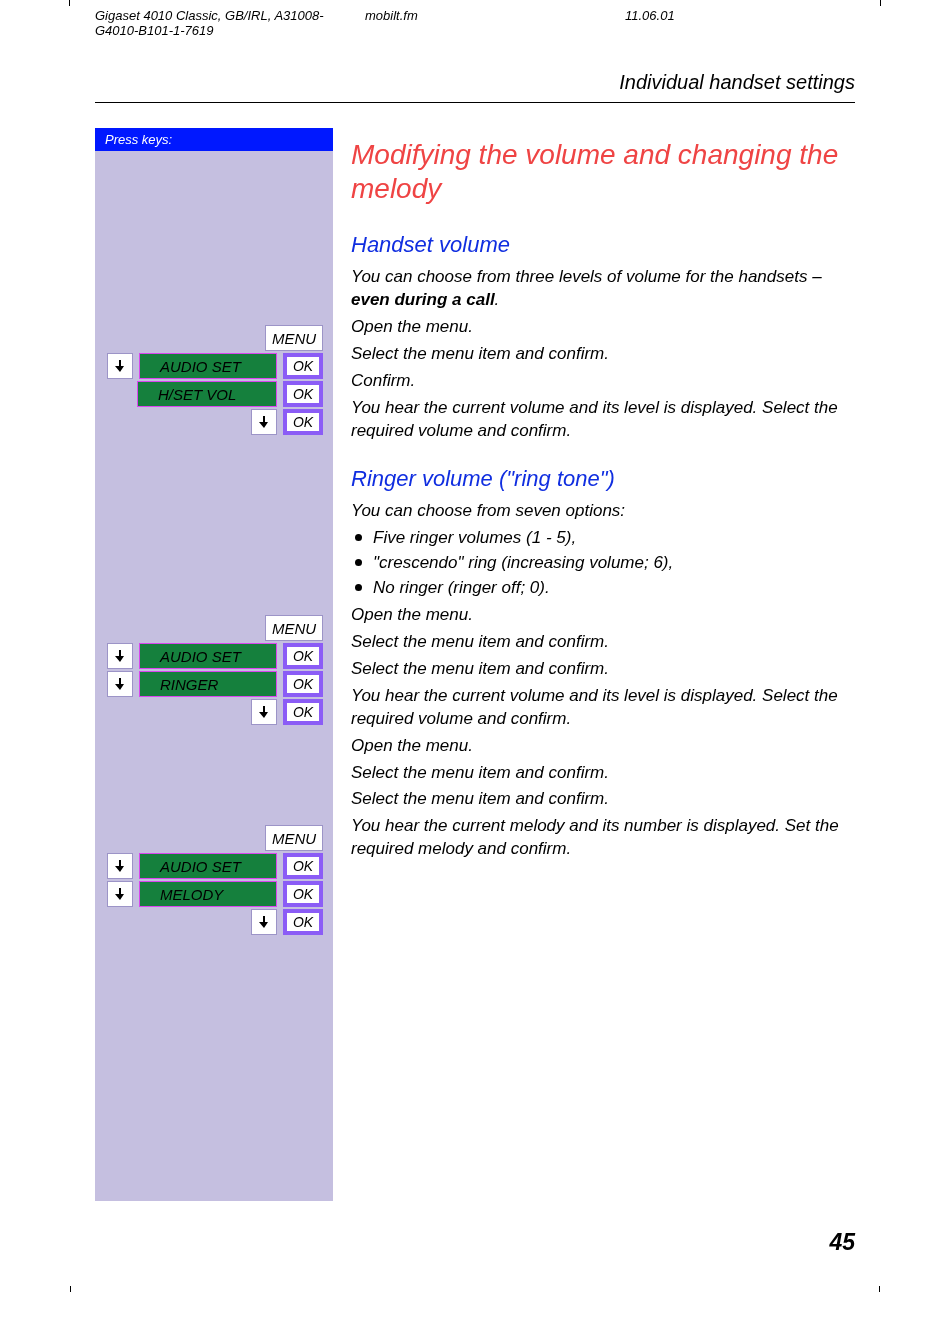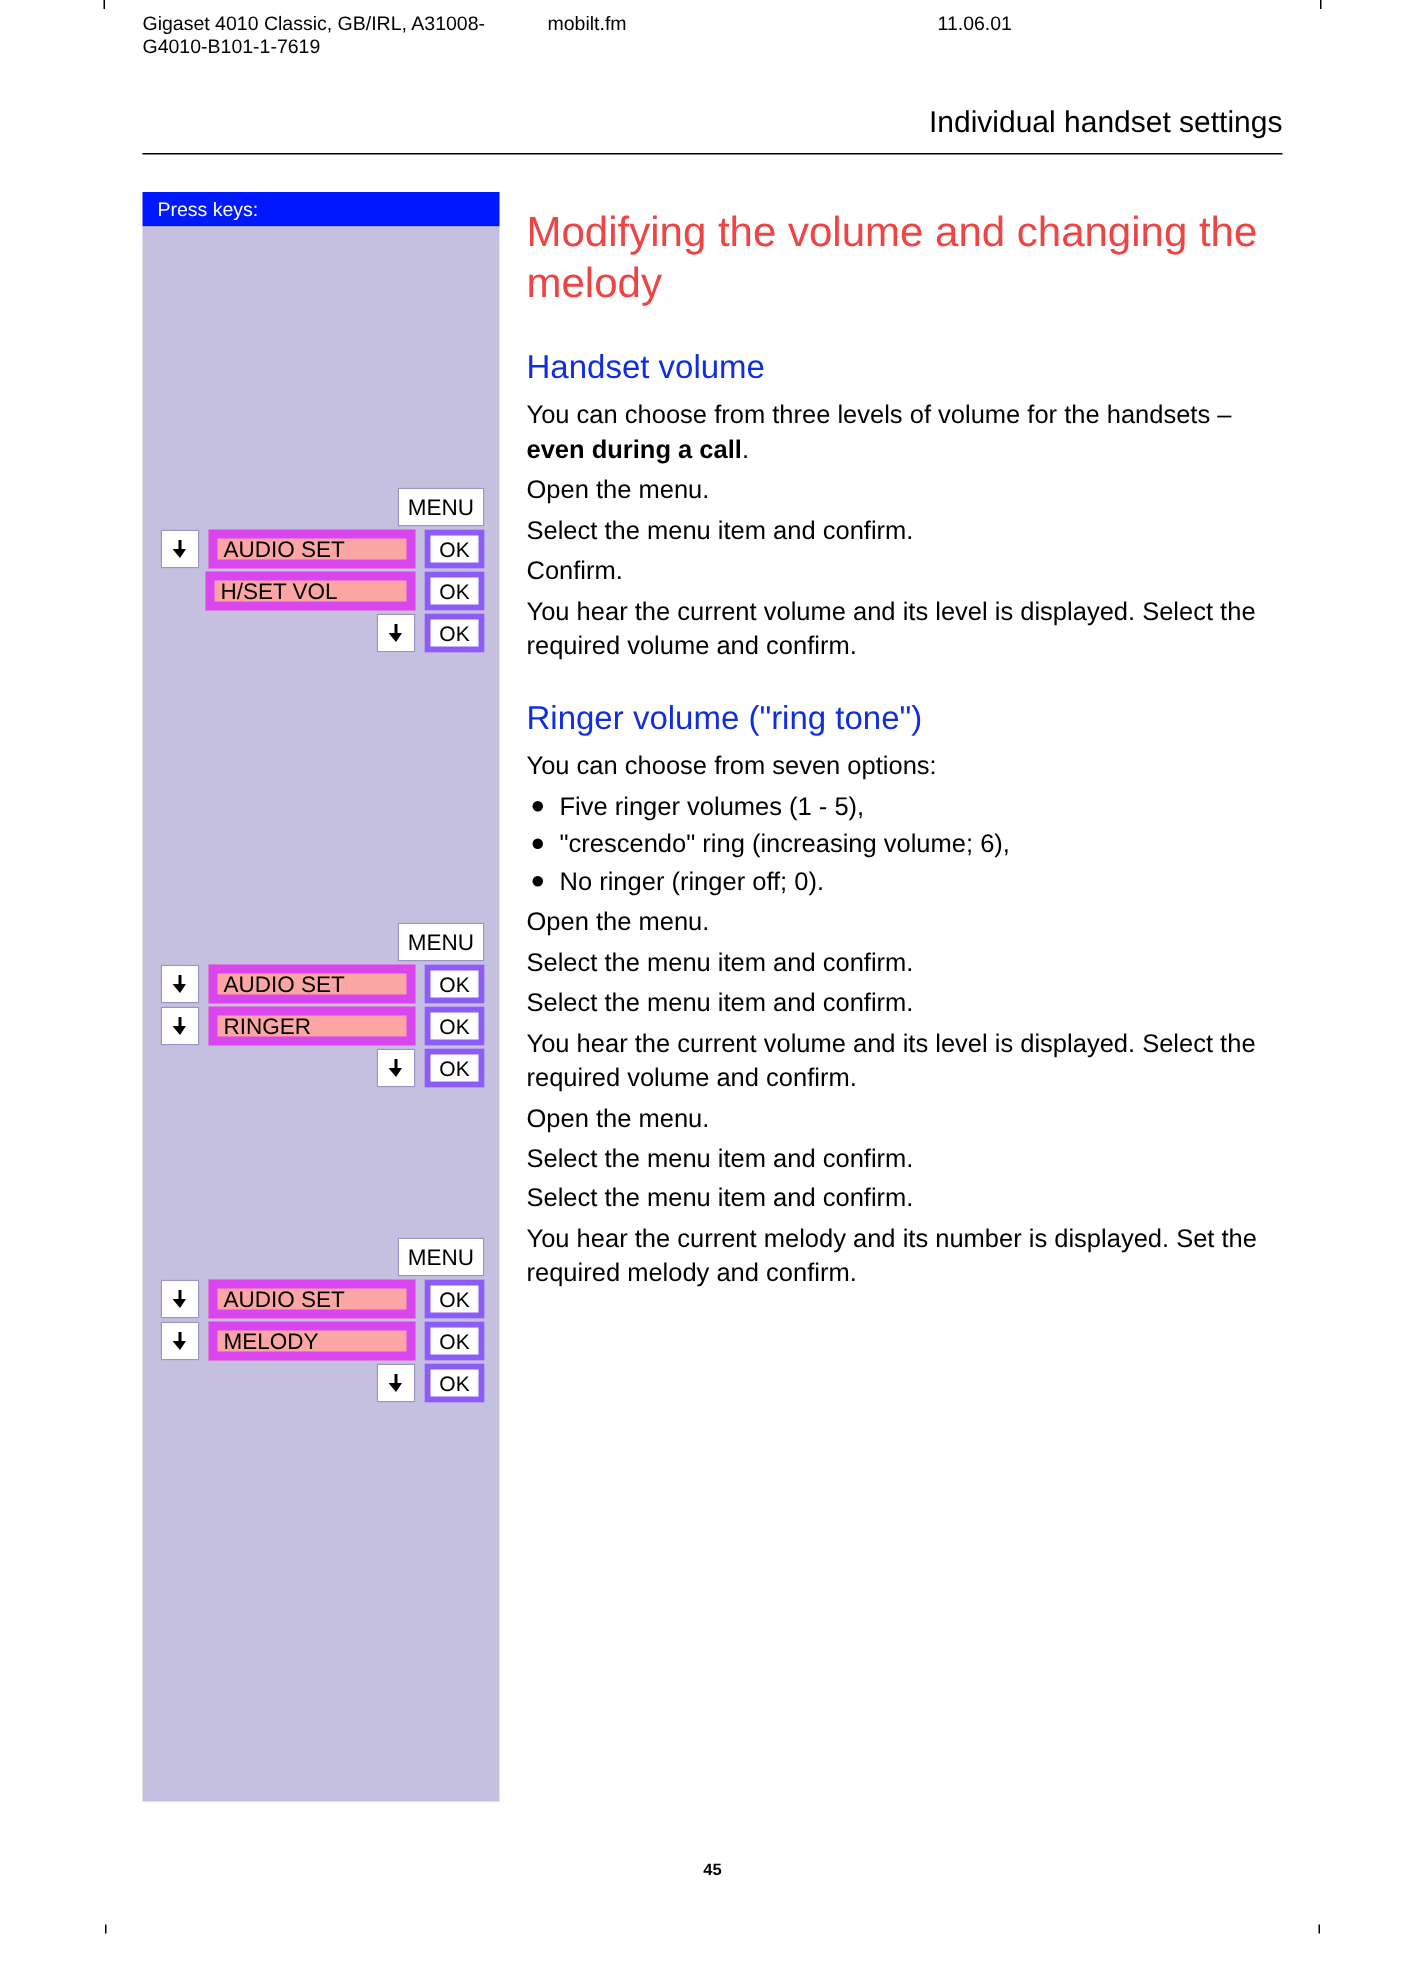--- a/index.html
+++ b/index.html
@@ -31,20 +31,21 @@
   }
   .crop-bottom::after {
     content:"";
     position:absolute;
     right:0; top:0; height:6px; border-right:1.5px solid #000;
   }
   .page {
     width: 760px;
     margin: 0 auto;
     position: relative;
+    font-style: italic;
   }
   .header-row {
     display:flex;
     font-size:13px;
     padding:2px 0 8px 0;
   }
   .header-row .left{flex:1;}
   .header-row .mid{flex:1; text-align:left; padding-left:40px;}
   .header-row .right{flex:1; text-align:left; padding-left:30px;}
   .section-title {
@@ -122,25 +123,25 @@
     width:24px;
     background:#fff;
     border:1px solid #9c94c7;
     display:flex;align-items:center;justify-content:center;
     font-size:15px;
     margin-left:10px;
   }
   .spacer-cell{width:24px; margin-left:10px;}
   .menu-cell-wide {
     flex:1;
-    background:#fca5a5;
-    border:6px solid #d946ef;
+    background:#15803d;
+    border:1px solid #d946ef;
     display:flex;
     align-items:center;
-    padding:0 4px;
+    padding:0 20px;
     margin-left:6px;
     font-size:15px;
   }
   .ok-cell{
     width:32px;
     background:#fff;
     border:4px solid #8b5cf6;
     display:flex;align-items:center;justify-content:center;
     font-size:14px;
     margin-left:6px;
@@ -156,24 +157,24 @@
   }
   .arrow-only{
     width:24px;
     background:#fff;
     border:1px solid #9c94c7;
     display:flex;align-items:center;justify-content:center;
     font-size:15px;
   }
   .down-arrow-svg{width:10px;height:12px;}
   .page-num{
-    text-align:center;
+    text-align:right;
     font-weight:bold;
-    font-size:11px;
-    margin-top:40px;
+    font-size:23px;
+    margin-top:28px;
   }
 </style>
 </head>
 <body>
 
 <div class="crop-top"></div>
 
 <div class="page">
 
   <div class="header-row">

